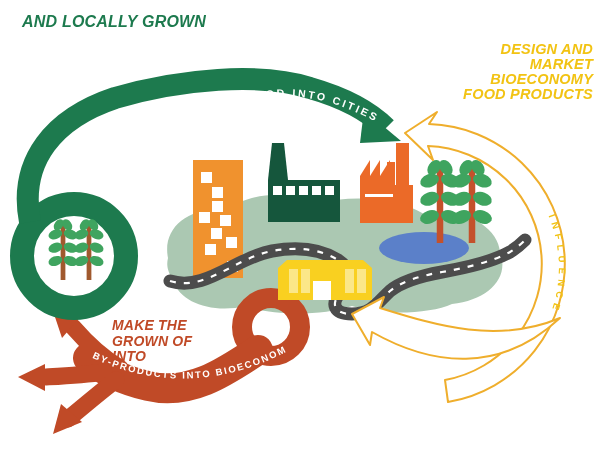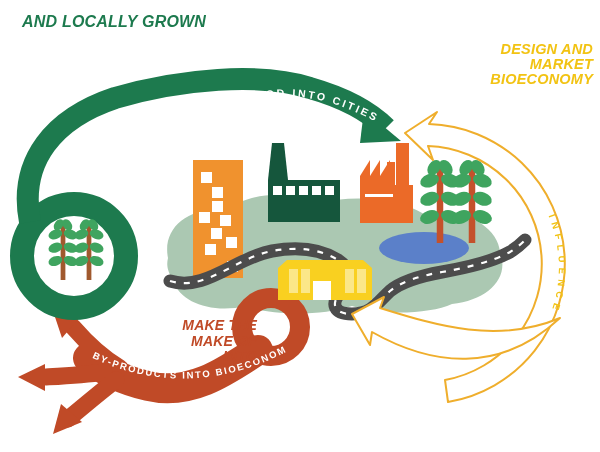--- a/index.html
+++ b/index.html
@@ -5,21 +5,21 @@
   html,body{margin:0;padding:0;background:#ffffff;}
   #stage{
     position:relative;width:600px;height:452px;overflow:hidden;background:#fff;
     font-family:"Liberation Sans", sans-serif;
   }
   #scene{position:absolute;left:0;top:0;}
   .heading{position:absolute;font-weight:800;font-style:italic;letter-spacing:.2px;line-height:17px;}
   .heading span{display:block;}
   #h-source{left:22px;top:13px;width:280px;color:var(--green);font-size:16px;}
   #h-design{left:396px;top:42px;width:197px;color:var(--yellow);font-size:14.5px;line-height:15px;text-align:right;}
-  #h-makemost{left:112px;top:318px;width:145px;color:var(--red);font-size:14px;line-height:15.5px;text-align:right;}
+  #h-makemost{left:112px;top:318px;width:145px;color:var(--red);font-size:14px;line-height:15.5px;text-align:left;}
   svg text{font-family:"Liberation Sans", sans-serif;}
   .flow-label{font-weight:700;fill:#ffffff;}
   .influence-label{font-weight:700;fill:var(--yellow);}
 </style>
 </head>
 <body>
 
 <div id="stage">
 
   <svg id="scene" width="600" height="452" viewBox="0 0 600 452">
@@ -133,21 +133,22 @@
   </svg>
 
   <div id="h-source" class="heading">
     <span>AND LOCALLY GROWN</span>
   </div>
 
   <div id="h-design" class="heading">
     <span>DESIGN AND</span>
     <span>MARKET</span>
     <span>BIOECONOMY</span>
+    <span>FOOD PRODUCTS</span>
   </div>
 
   <div id="h-makemost" class="heading">
     <span>MAKE THE</span>
-    <span>MAKE OF</span>
+    <span>GROWN OF</span>
     <span>INTO</span>
   </div>
 
 </div>
 
 </body></html>

